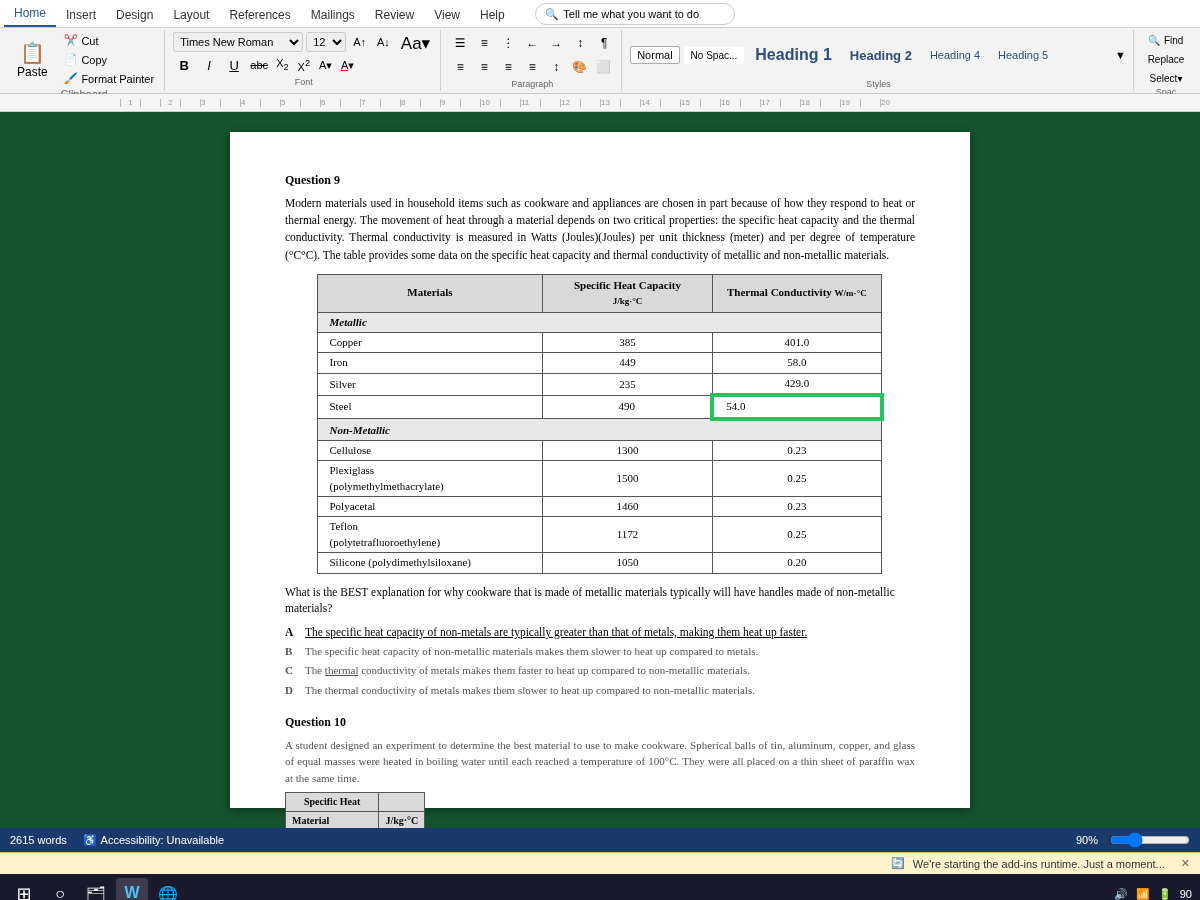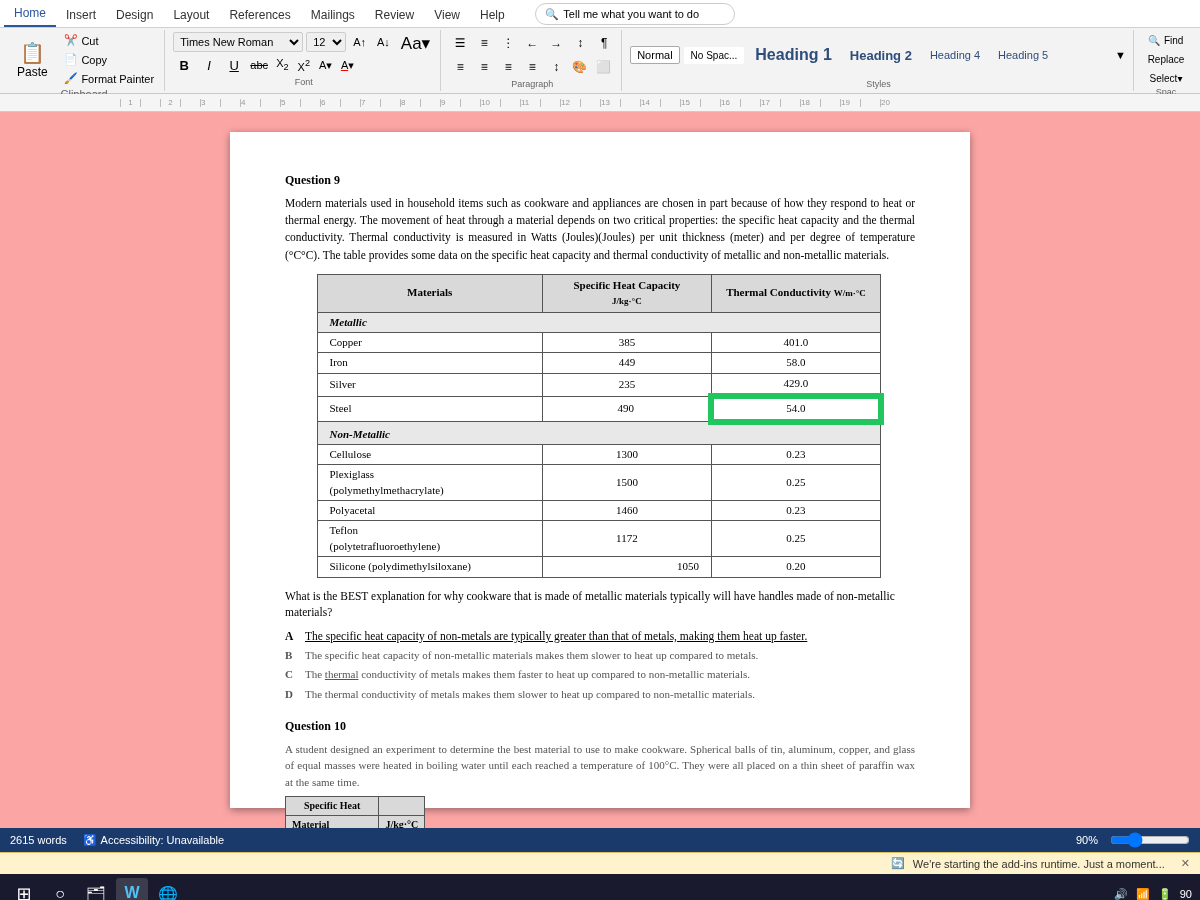--- a/index.html
+++ b/index.html
@@ -198,21 +198,21 @@
     <span style="width:20px; border-left:1px solid #bbb; height:8px; display:inline-block; position:relative;">
         <span style="position:absolute; top:-1px; font-size:8px; color:#999;">19</span>
       </span>
     <span style="width:20px; border-left:1px solid #bbb; height:8px; display:inline-block;"></span>
     <span style="width:20px; border-left:1px solid #bbb; height:8px; display:inline-block; position:relative;">
         <span style="position:absolute; top:-1px; font-size:8px; color:#999;">20</span>
       </span>
   </div>
 </div>
 
-<div style="background:#fca5a5; display:flex; justify-content:center; padding:20px; overflow-y:auto; height:calc(900px - 28px - 66px - 18px - 24px - 48px);">
+<div style="background:#14532d; display:flex; justify-content:center; padding:20px; overflow-y:auto; height:calc(900px - 28px - 66px - 18px - 24px - 48px);">
 
   <div style="background:white; width:740px; padding:40px 55px 40px 55px; box-shadow:0 2px 8px rgba(0,0,0,0.4); font-family:'Times New Roman', serif; font-size:12px; line-height:1.4;">
 
     <div style="font-weight:bold; margin-bottom:6px; font-size:12px;">Question 9</div>
 
     <div style="font-size:11.5px; margin-bottom:10px; line-height:1.5; text-align:justify;">Modern materials used in household items such as cookware and appliances are chosen in part because of how they respond to heat or thermal energy. The movement of heat through a material depends on two critical properties: the specific heat capacity and the thermal conductivity. Thermal conductivity is measured in Watts (Joules)(Joules) per unit thickness (meter) and per degree of temperature (°C°C). The table provides some data on the specific heat capacity and thermal conductivity of metallic and non-metallic materials.</div>
 
     <table style="margin:8px auto; border-collapse:collapse; font-size:11px; width:90%;">
       <thead>
         <tr>
@@ -236,21 +236,21 @@
           <td style="border:1px solid #555; padding:2px 12px; text-align:center;">58.0</td>
         </tr>
         <tr>
           <td style="border:1px solid #555; padding:2px 12px;">Silver</td>
           <td style="border:1px solid #555; padding:2px 12px; text-align:center;">235</td>
           <td style="border:1px solid #555; padding:2px 12px; text-align:center;">429.0</td>
         </tr>
         <tr>
           <td style="border:1px solid #555; padding:2px 12px;">Steel</td>
           <td style="border:1px solid #555; padding:2px 12px; text-align:center;">490</td>
-          <td style="border:6px solid #22c55e; padding:2px 12px; text-align:center;">54.0</td>
+          <td style="border:4px solid #22c55e; padding:2px 12px; text-align:left;">54.0</td>
         </tr>
         <tr>
           <td colspan="3" style="background:#e8e8e8; border:1px solid #555; padding:2px 12px; font-weight:bold; font-style:italic;">Non-Metallic</td>
         </tr>
         <tr>
           <td style="border:1px solid #555; padding:2px 12px;">Cellulose</td>
           <td style="border:1px solid #555; padding:2px 12px; text-align:center;">1300</td>
           <td style="border:1px solid #555; padding:2px 12px; text-align:center;">0.23</td>
         </tr>
         <tr>
@@ -263,21 +263,21 @@
           <td style="border:1px solid #555; padding:2px 12px; text-align:center;">1460</td>
           <td style="border:1px solid #555; padding:2px 12px; text-align:center;">0.23</td>
         </tr>
         <tr>
           <td style="border:1px solid #555; padding:2px 12px;">Teflon<br>(polytetrafluoroethylene)</td>
           <td style="border:1px solid #555; padding:2px 12px; text-align:center;">1172</td>
           <td style="border:1px solid #555; padding:2px 12px; text-align:center;">0.25</td>
         </tr>
         <tr>
           <td style="border:1px solid #555; padding:2px 12px;">Silicone (polydimethylsiloxane)</td>
-          <td style="border:1px solid #555; padding:2px 12px; text-align:right;">1050</td>
+          <td style="border:1px solid #555; padding:2px 12px; text-align:center;">1050</td>
           <td style="border:1px solid #555; padding:2px 12px; text-align:center;">0.20</td>
         </tr>
       </tbody>
     </table>
 
     <div style="margin:10px 0 8px 0; font-size:11.5px; line-height:1.4;">
       What is the BEST explanation for why cookware that is made of metallic materials typically will have handles made of non-metallic materials?
     </div>
 
     <div style="display:flex; margin:4px 0; font-size:11.5px; line-height:1.4;">

